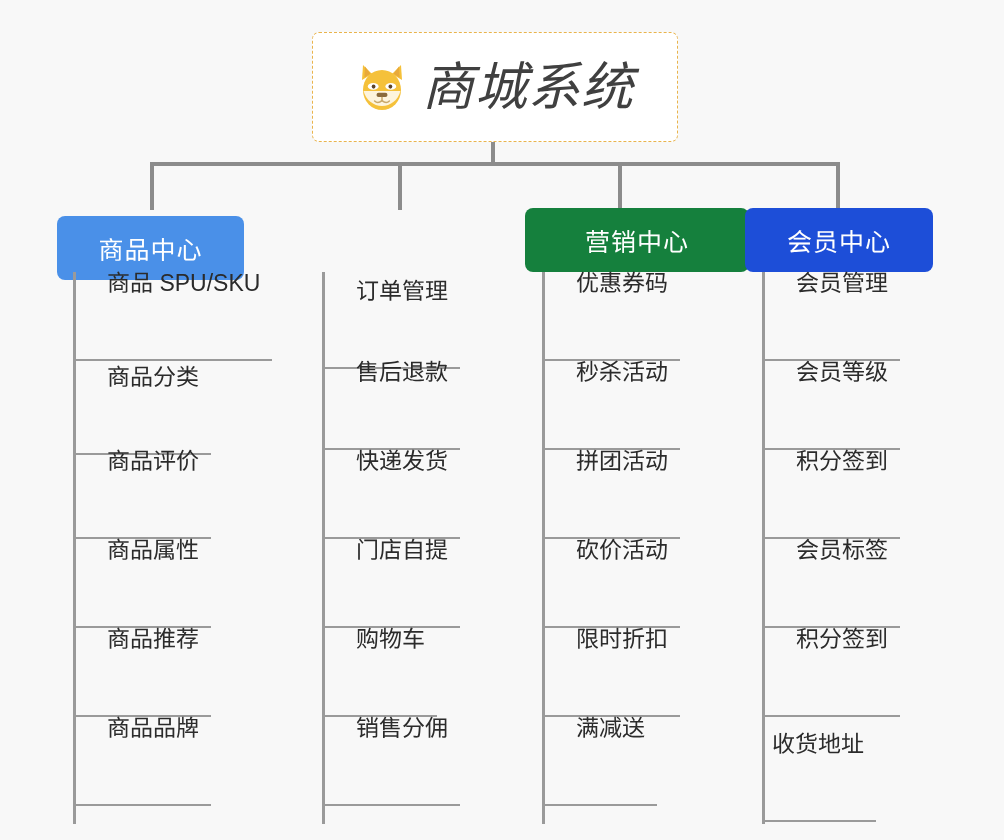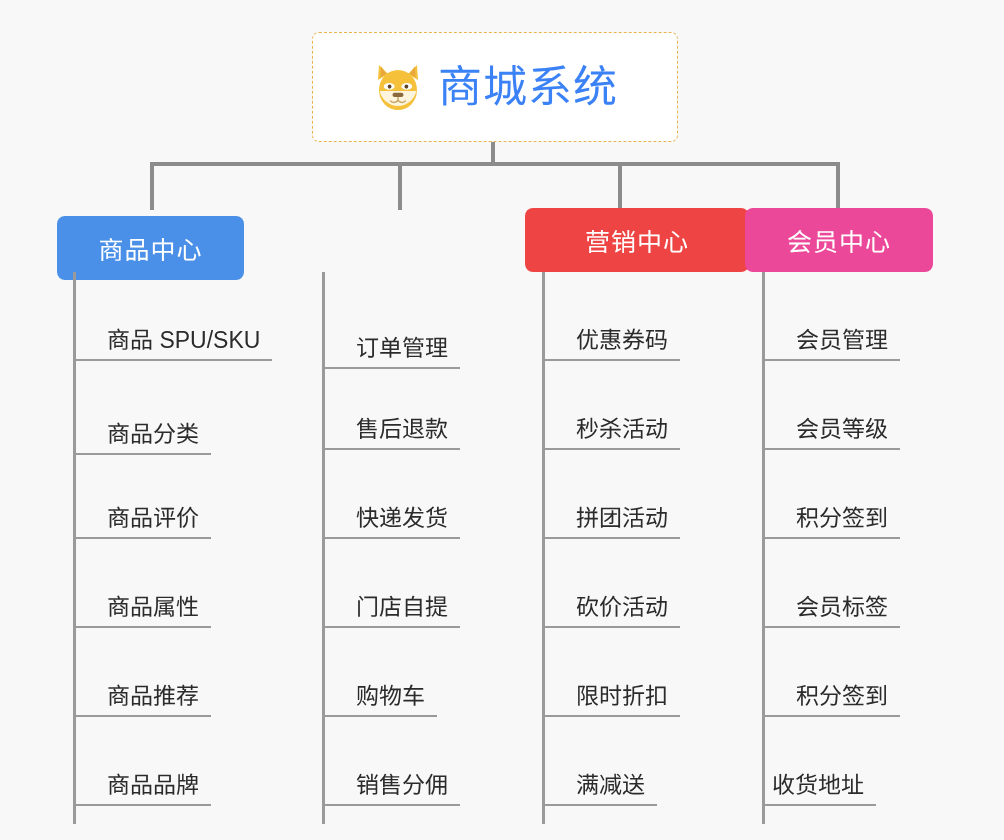--- a/index.html
+++ b/index.html
@@ -31,25 +31,26 @@
     box-sizing: border-box;
     background: #ffffff;
     border: 1.5px dashed #e9b44c;
     border-radius: 7px;
     display: flex;
     align-items: center;
     justify-content: center;
     gap: 14px;
   }
   .root-title {
-    font-size: 44px;
-    color: #3b82f6;
+    font-size: 52px;
+    color: #404040;
     letter-spacing: 1px;
     line-height: 1;
     white-space: nowrap;
+    font-style: italic;
   }
   .root-logo {
     width: 52px;
     height: 52px;
     flex: 0 0 52px;
     display: block;
   }
 
   
   .conn {
@@ -86,21 +87,20 @@
     width: 3px;
     background: #9a9a9a;
   }
   .leaf-item {
     position: absolute;
     box-sizing: border-box;
     height: 89px;
     padding-left: 34px;
     border-bottom: 2px solid #9a9a9a;
     display: flex;
-    align-items: flex-end;
     white-space: nowrap;
   }
   .leaf-label {
     font-size: 23px;
     color: #2b2b2b;
     line-height: 1;
     padding-bottom: 7px;
     padding-right: 12px;
   }
 </style>
@@ -132,24 +132,24 @@
   <div class="conn conn-v" style="left:491px; top:142px; height:22px;"></div>
   <div class="conn conn-h" style="left:150px; top:162px; width:690px;"></div>
   <div class="conn conn-v" style="left:150px; top:162px; height:48px;"></div>
   <div class="conn conn-v" style="left:398px; top:162px; height:48px;"></div>
   <div class="conn conn-v" style="left:618px; top:162px; height:48px;"></div>
   <div class="conn conn-v" style="left:836px; top:162px; height:48px;"></div>
 
   <div class="cat-header" style="left:57px; top:208px; width:187px; background:#4a90e8;margin-top:8px;">
     <span>商品中心</span>
   </div>
-  <div class="cat-header" style="left:525px; top:208px; width:224px; background:#ef4444;">
+  <div class="cat-header" style="left:525px; top:208px; width:224px; background:#15803d;">
     <span>营销中心</span>
   </div>
-  <div class="cat-header" style="left:745px; top:208px; width:188px; background:#ec4899;">
+  <div class="cat-header" style="left:745px; top:208px; width:188px; background:#1d4ed8;">
     <span>会员中心</span>
   </div>
 
   <div class="leaf-column" style="left:73px;">
     <div class="leaf-spine" style="height:552px;"></div>
     <div class="leaf-item" style="top:0px;">
       <span class="leaf-label">商品 SPU/SKU</span>
     </div>
     <div class="leaf-item" style="top:94px;">
       <span class="leaf-label">商品分类</span>
@@ -222,18 +222,18 @@
     </div>
     <div class="leaf-item" style="top:178px;">
       <span class="leaf-label">积分签到</span>
     </div>
     <div class="leaf-item" style="top:267px;">
       <span class="leaf-label">会员标签</span>
     </div>
     <div class="leaf-item" style="top:356px;">
       <span class="leaf-label">积分签到</span>
     </div>
-    <div class="leaf-item" style="top:445px;padding-left:10px;">
+    <div class="leaf-item" style="top:461px;padding-left:10px;">
       <span class="leaf-label">收货地址</span>
     </div>
   </div>
 
 </div>
 
 </body></html>

